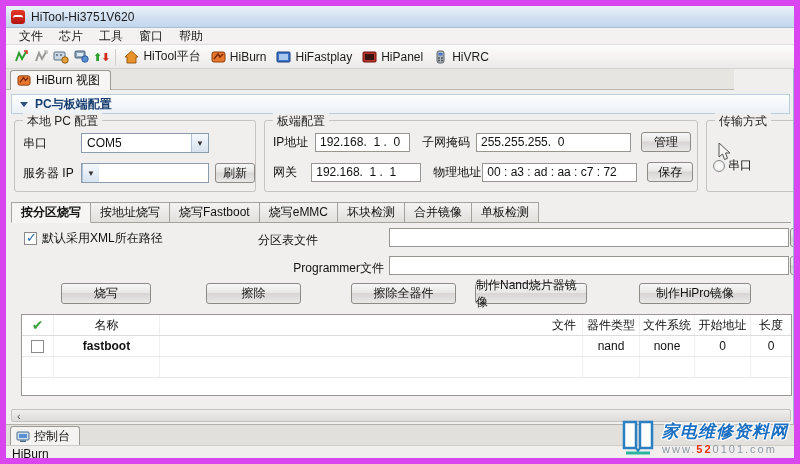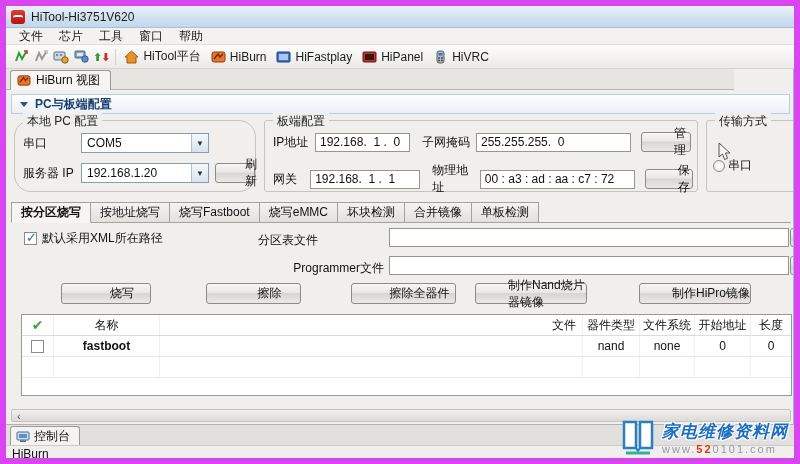--- a/index.html
+++ b/index.html
@@ -48,21 +48,21 @@
   .row-line { position:absolute; display:flex; align-items:center; }
   .lbl { font-size:12px; color:#111; }
 
   .combo { display:flex; border:1px solid #8a9cae; background:#fff; height:20px; align-items:center; }
   .combo .ctxt { flex:1; padding:0 5px; font-size:12px; color:#111; white-space:nowrap; overflow:hidden; }
   .combo .carrow { width:17px; align-self:stretch; background:linear-gradient(#f4f8fc,#d7e3f0); border-left:1px solid #b3c2d2;
     display:flex; align-items:center; justify-content:center; font-size:8px; color:#333; }
 
   .field { border:1px solid #999590; background:#fff; height:19px; font-size:12px; padding:0 4px; color:#111; }
   .btn { background:linear-gradient(#f7f7f7,#e8e7e6 45%,#d8d6d4 50%,#e9e8e7); border:1px solid #8e8b87; border-radius:3px;
-    font-size:12px; color:#111; display:flex; align-items:center; justify-content:center;padding-left:32px; }
+    font-size:12px; color:#111; display:flex; align-items:center; justify-content:center; }
 
   .radio { width:12px; height:12px; border-radius:50%; border:1px solid #8a8a8a; background:radial-gradient(#ffffff,#e4e4e4); flex:none; }
   .radio.sel::after { content:""; display:block; width:6px; height:6px; margin:2px; border-radius:50%;
     background:radial-gradient(circle at 35% 35%, #8cc4ee, #2a67ad); }
 
   .checkbox { width:13px; height:13px; border:1px solid #8a8a8a; background:#fff; position:relative; flex:none; }
   .checkbox.checked::after { content:"✓"; position:absolute; left:1px; top:-3px; font-size:13px; font-weight:bold; color:#2b66b3; }
 
   
   .burntabs { position:absolute; left:5px; top:196px; width:780px; height:21px; border-bottom:1px solid #a5a29e; display:flex; align-items:flex-end; }
@@ -206,33 +206,32 @@
         </svg>
       <span>HiBurn 视图</span>
     </div>
   </div>
 
   <div class="sect-hdr">
     <span class="tri"></span>
     <span class="txt">PC与板端配置</span>
   </div>
 
-  <div class="groupbox" style="left:8px; top:114px; width:242px; height:72px;border-radius:17px;">
+  <div class="groupbox" style="left:8px; top:114px; width:242px; height:72px;">
     <span class="gb-legend">本地 PC 配置</span>
     <div class="row-line" style="left:8px; top:12px; width:226px;">
       <span class="lbl" style="width:58px;">串口</span>
       <div class="combo" style="width:128px;">
         <span class="ctxt">COM5</span>
         <span class="carrow">▼</span>
       </div>
     </div>
     <div class="row-line" style="left:8px; top:42px; width:236px;">
       <span class="lbl" style="width:58px;">服务器 IP</span>
       <div class="combo" style="width:128px;">
-        <span class="ctxt">192.168.1.20</span>
         <span class="carrow">▼</span>
       </div>
       <div class="btn" style="width:40px; height:20px; margin-left:6px;">刷新</div>
     </div>
   </div>
 
   <div class="groupbox" style="left:258px; top:114px; width:434px; height:72px;">
     <span class="gb-legend">板端配置</span>
     <div class="row-line" style="left:8px; top:11px; width:420px;">
       <span class="lbl" style="width:42px;">IP地址</span>

